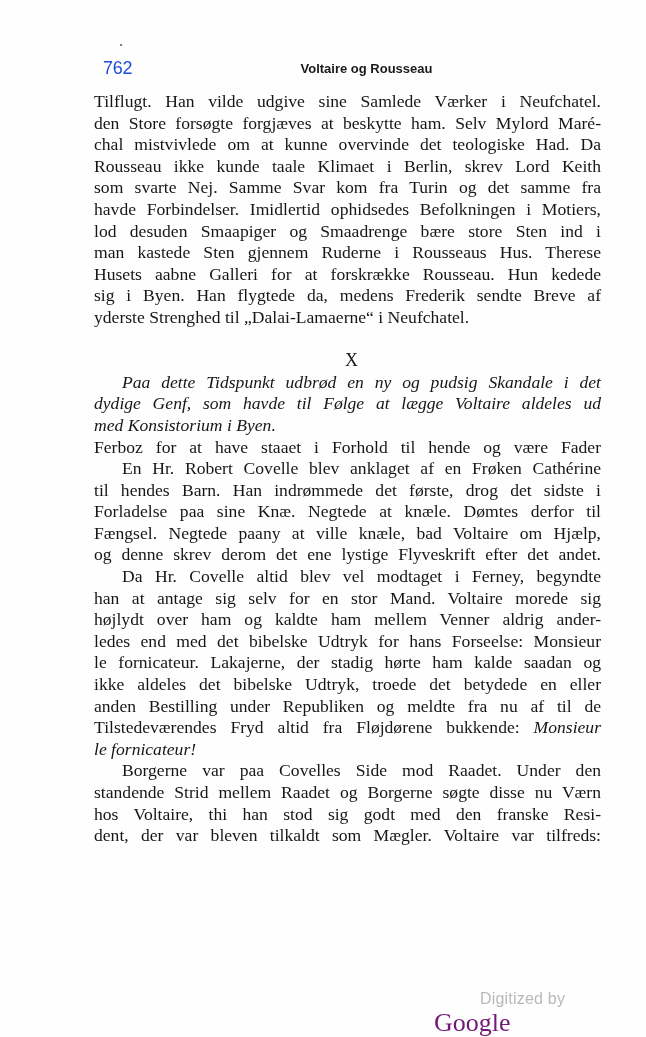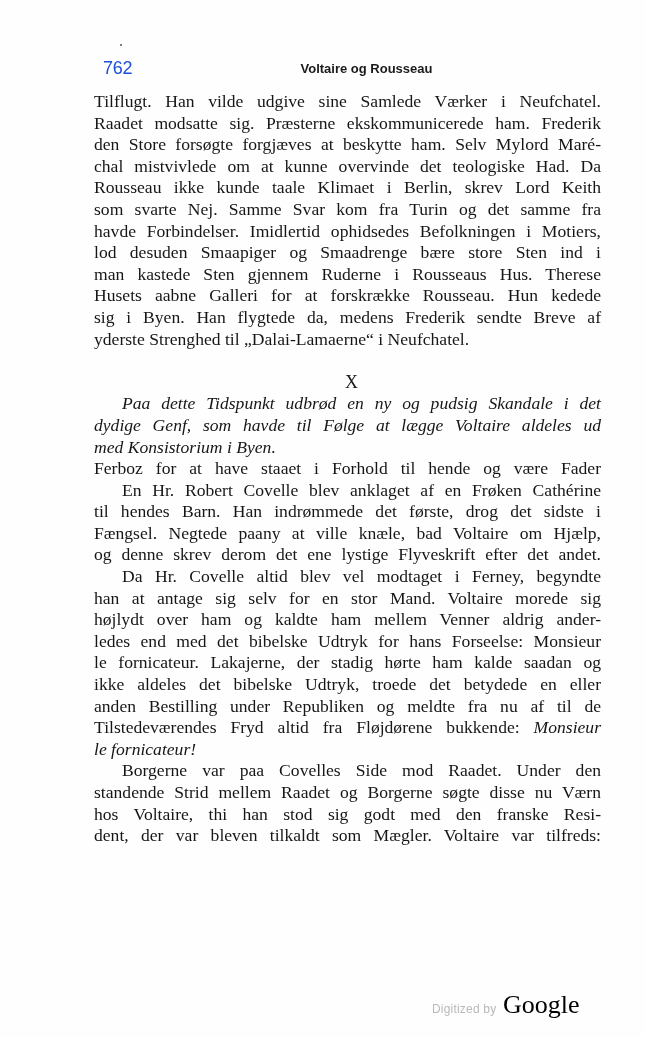--- a/index.html
+++ b/index.html
@@ -36,44 +36,43 @@
   .section-heading {
     display: block; text-align: center; height: 21.6px;
     font-size: 18px; margin-top: 21.6px; padding-left: 8px;
   }
   .para2 { margin-top: 0; font-style: italic; }
   .ital { font-style: italic; }
   .watermark {
     position: absolute; left: 432px; top: 990px;
     color: #b9b9b9; font-family: "Liberation Sans", "DejaVu Sans", sans-serif;
   }
-  .watermark .small { font-size: 12px; letter-spacing: 0.2px; }
+  .watermark .small { font-size: 16px; letter-spacing: 0.2px; margin-left: 48px; }
   .watermark .big {
     font-family: "Liberation Serif", "DejaVu Serif", serif;
-    font-size: 26px; color: #000000; margin-left: 2px;
+    font-size: 26px; color: #701a75; margin-left: 2px;
   }
   .speck { position: absolute; width: 2px; height: 2px; background: #555; border-radius: 1px; }
 </style>
 </head>
 <body>
 
 <div class="page">
 
   <span class="speck" style="left:120px; top:44px;"></span>
 
   <div class="header">
     <span class="page-number">762</span>
     <div class="running-title">Voltaire og Rousseau</div>
   </div>
 
   <div class="body">
 
     <div>
       <span class="line">Tilflugt. Han vilde udgive sine Samlede Værker i Neufchatel.</span>
-      <span class="line">Raadet modsatte sig. Præsterne ekskommunicerede ham. Frederik</span>
       <span class="line">den Store forsøgte forgjæves at beskytte ham. Selv Mylord Maré-</span>
       <span class="line">chal mistvivlede om at kunne overvinde det teologiske Had. Da</span>
       <span class="line">Rousseau ikke kunde taale Klimaet i Berlin, skrev Lord Keith</span>
       <span class="line">som svarte Nej. Samme Svar kom fra Turin og det samme fra</span>
       <span class="line">havde Forbindelser. Imidlertid ophidsedes Befolkningen i Motiers,</span>
       <span class="line">lod desuden Smaapiger og Smaadrenge bære store Sten ind i</span>
       <span class="line">man kastede Sten gjennem Ruderne i Rousseaus Hus. Therese</span>
       <span class="line">Husets aabne Galleri for at forskrække Rousseau. Hun kedede</span>
       <span class="line">sig i Byen. Han flygtede da, medens Frederik sendte Breve af</span>
       <span class="line last">yderste Strenghed til „Dalai-Lamaerne“ i Neufchatel.</span>
@@ -84,20 +83,21 @@
     <div class="para2">
       <span class="line indent">Paa dette Tidspunkt udbrød en ny og pudsig Skandale i det</span>
       <span class="line">dydige Genf, som havde til Følge at lægge Voltaire aldeles ud</span>
       <span class="line last">med Konsistorium i Byen.</span>
     </div>
 
     <div>
       <span class="line">Ferboz for at have staaet i Forhold til hende og være Fader</span>
       <span class="line indent">En Hr. Robert Covelle blev anklaget af en Frøken Cathérine</span>
       <span class="line">til hendes Barn. Han indrømmede det første, drog det sidste i</span>
+      <span class="line">Forladelse paa sine Knæ. Negtede at knæle. Dømtes derfor til</span>
       <span class="line">Fængsel. Negtede paany at ville knæle, bad Voltaire om Hjælp,</span>
       <span class="line">og denne skrev derom det ene lystige Flyveskrift efter det andet.</span>
     </div>
 
     <div>
       <span class="line indent">Da Hr. Covelle altid blev vel modtaget i Ferney, begyndte</span>
       <span class="line">han at antage sig selv for en stor Mand. Voltaire morede sig</span>
       <span class="line">højlydt over ham og kaldte ham mellem Venner aldrig ander-</span>
       <span class="line">ledes end med det bibelske Udtryk for hans Forseelse: Monsieur</span>
       <span class="line">le fornicateur. Lakajerne, der stadig hørte ham kalde saadan og</span>

